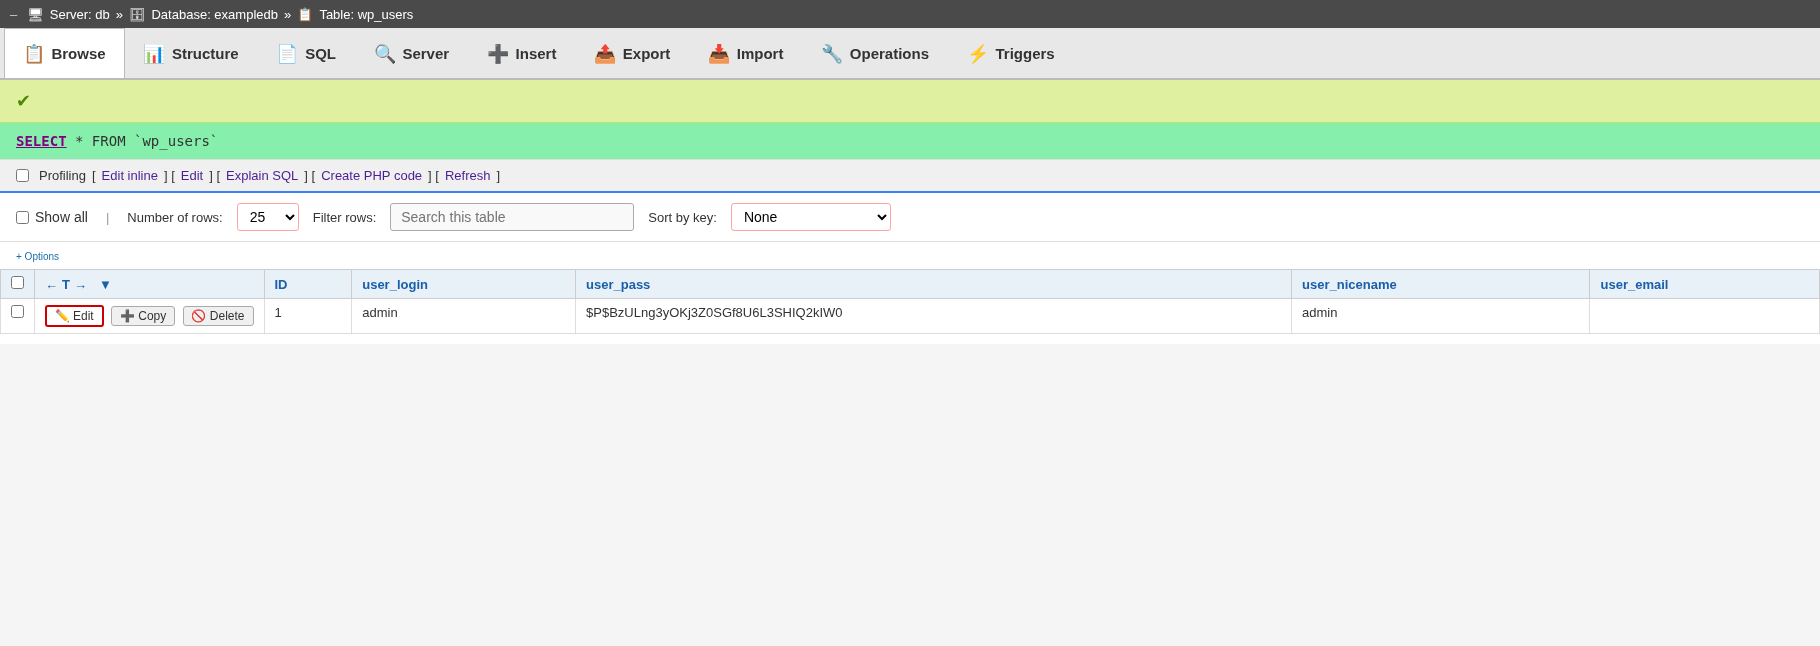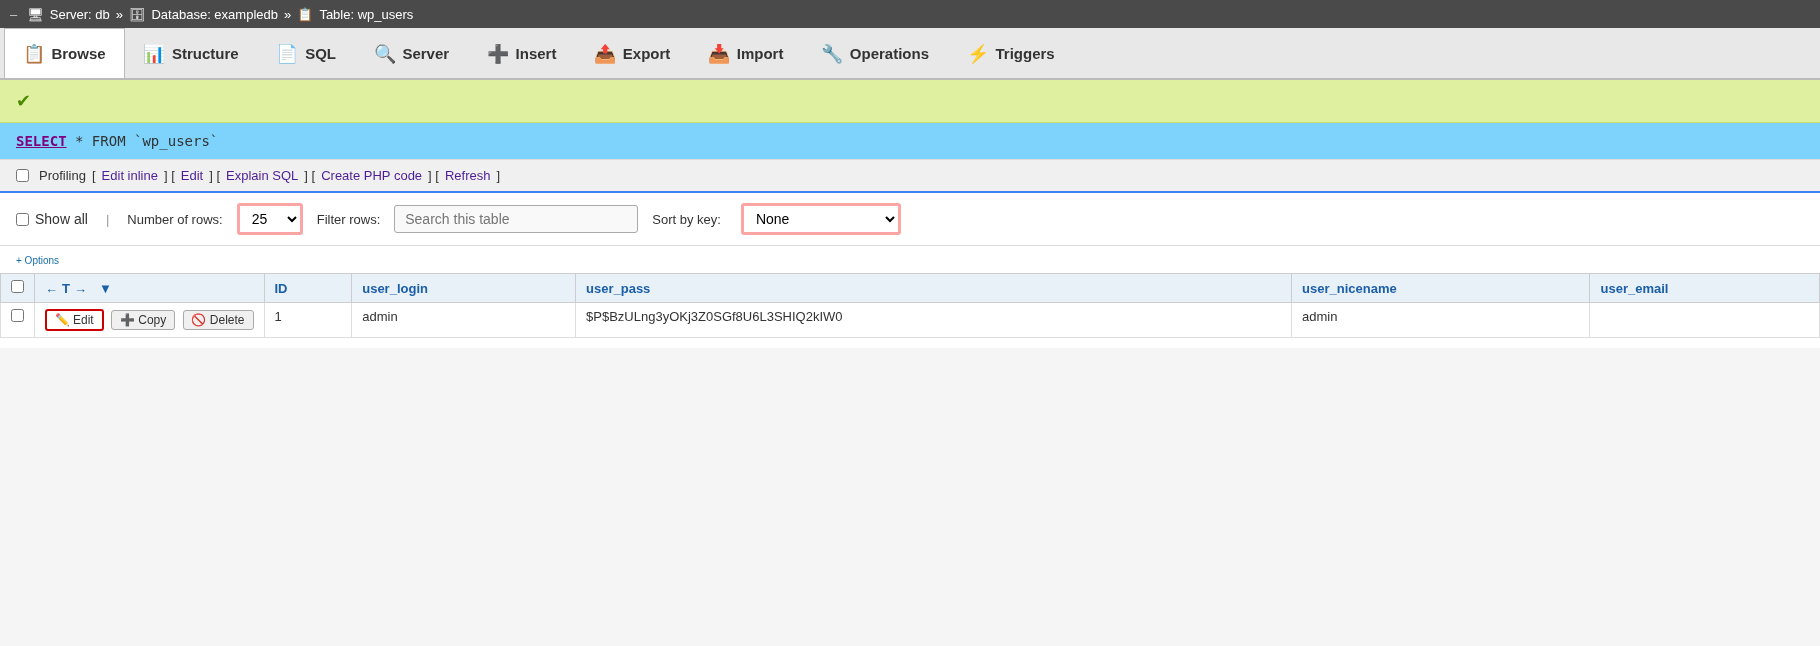--- a/index.html
+++ b/index.html
@@ -52,21 +52,21 @@
       padding: 10px 16px;
       display: flex;
       align-items: center;
       gap: 8px;
       font-size: 14px;
     }
     .check-green { color: #4a8a00; font-size: 18px; }
 
     
     .sql-bar {
-      background: #7dd3fc;
+      background: #86efac;
       padding: 10px 16px;
       border-bottom: 1px solid #ddd;
       font-family: monospace;
       font-size: 14px;
     }
     .sql-keyword { color: #800080; text-decoration: underline; font-weight: bold; }
 
     
     .profiling-bar {
       background: #f0f0f0;
@@ -86,42 +86,41 @@
       border-bottom: 1px solid #ddd;
       padding: 10px 16px;
       display: flex;
       align-items: center;
       gap: 14px;
     }
     .controls-bar label { display: flex; align-items: center; gap: 6px; font-size: 14px; }
     .controls-bar .divider { color: #999; margin: 0 4px; }
     .controls-bar select {
       padding: 4px 8px;
-      border: 3px solid #fca5a5;
+      border: 1px solid #fca5a5;
       border-radius: 3px;
       font-size: 14px;
       background: #fff;
     }
     .filter-input {
       padding: 5px 10px;
       border: 1px solid #aaa;
       border-radius: 3px;
       font-size: 14px;
       width: 244px;
       background: #f9f9f9;
       color: #999;
     }
     .sort-select {
       padding: 5px 8px;
       border: 1px solid #aaa;
       border-radius: 3px;
       font-size: 14px;
       background: #fff;
       min-width: 160px;
-      margin-left: 6px;
     }
 
     
     .options-row {
       padding: 6px 16px;
       background: #fff;
     }
     .options-row a { color: #1a6ea8; font-size: 10px; text-decoration: none; }
 
     

